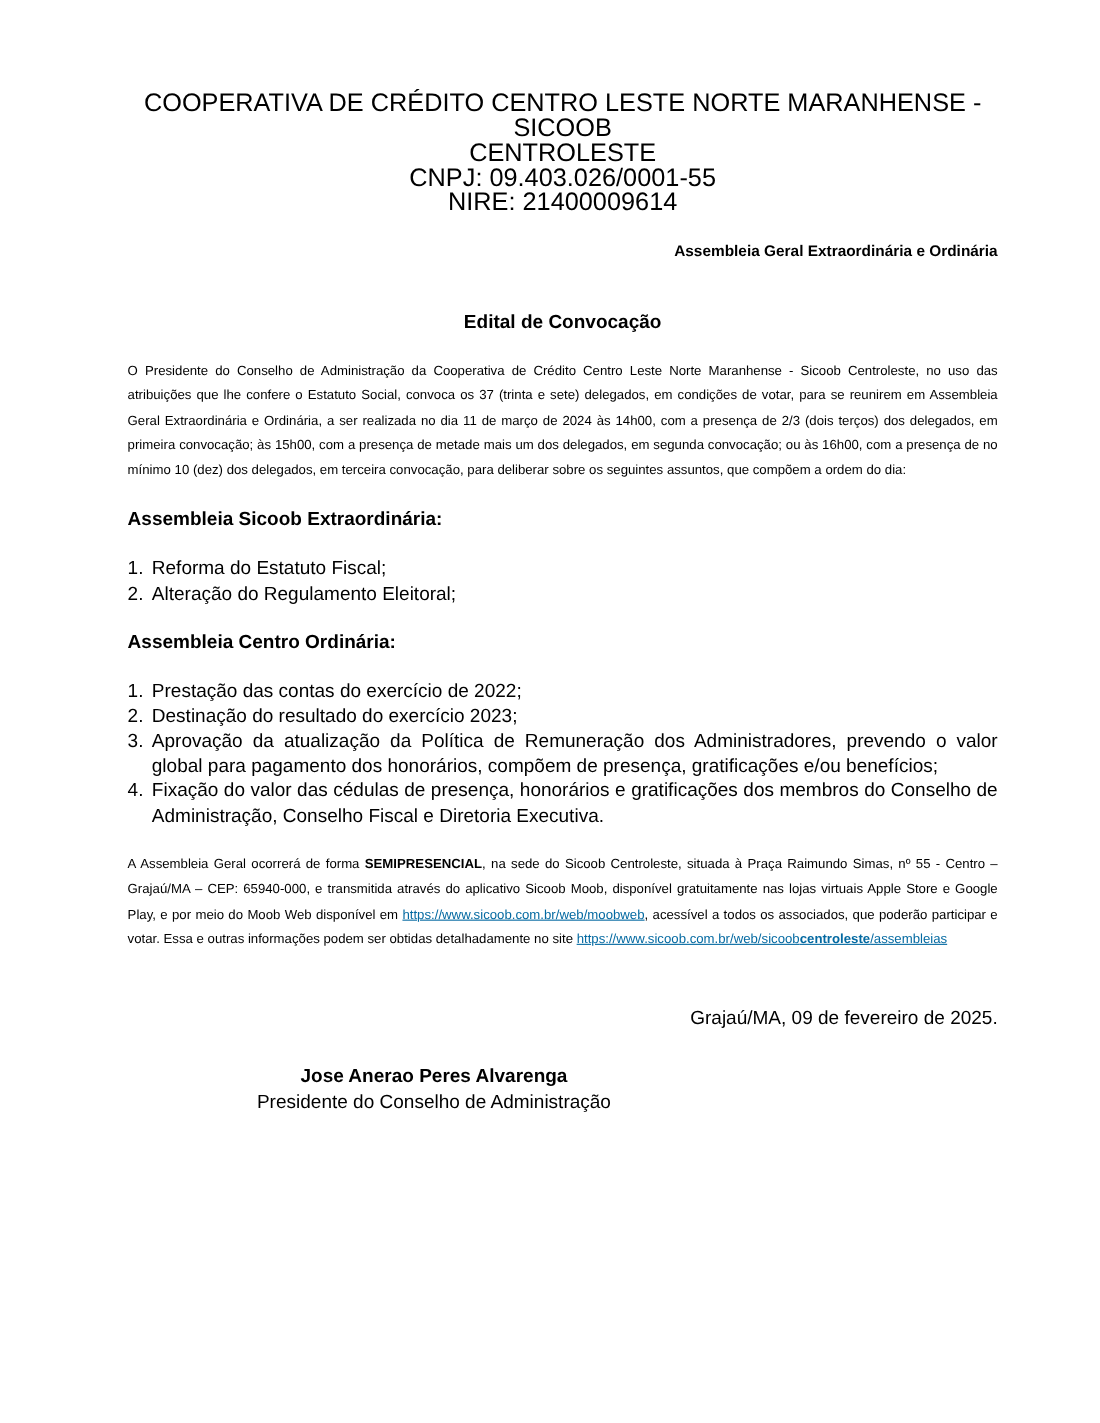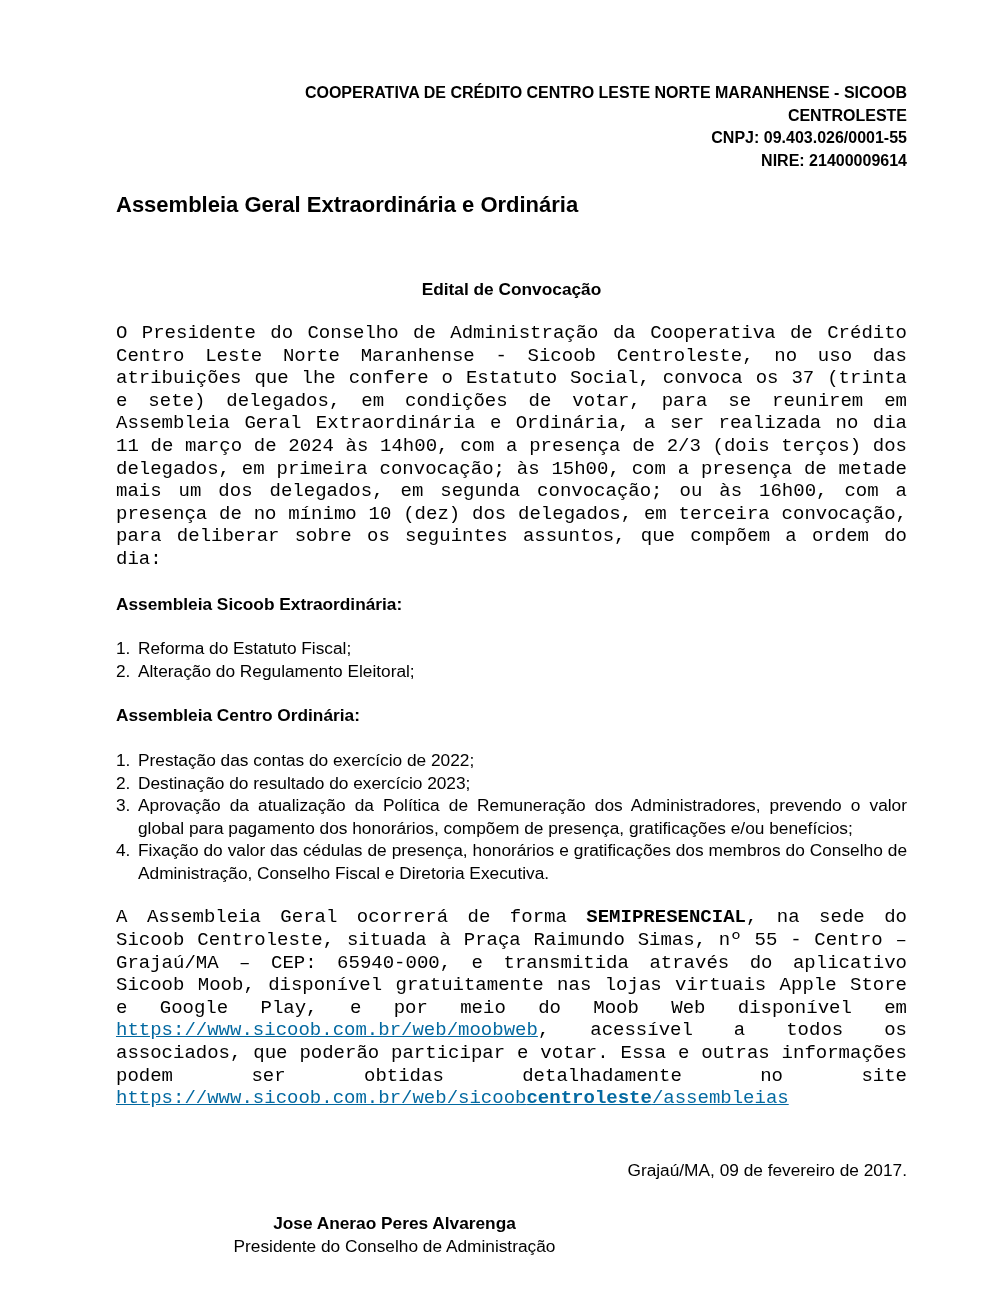--- a/index.html
+++ b/index.html
@@ -1,24 +1,24 @@
 <!DOCTYPE html>
 <html><head>
   <meta charset="utf-8">
   <style>
     html, body { margin: 0; padding: 0; background: #ffffff; }
     body {
       width: 1000px; height: 1294px; position: relative; overflow: hidden;
       font-family: "Liberation Sans", sans-serif; color: #000;
     }
     .page { position: absolute; left: 116px; top: 82px; width: 791px; }
-    .hdr { font-size: 16px; line-height: 22.5px; font-weight: bold; text-align: right; }
-    .subtitle { font-size: 22px; line-height: 22.5px; font-weight: bold; text-align: left; margin-top: 22px; }
-    .edital { font-size: 17.3px; line-height: 22.5px; font-weight: bold; text-align: center; margin-top: 61px; }
-    .para { font-size: 19px; line-height: 22.6px; text-align: justify; margin-top: 22px; font-family: Liberation Mono, monospace; }
+    .hdr { font-size: 23px; line-height: 22.5px; font-weight: normal; text-align: center; }
+    .subtitle { font-size: 14px; line-height: 22.5px; font-weight: bold; text-align: right; margin-top: 22px; }
+    .edital { font-size: 17.3px; line-height: 22.5px; font-weight: bold; text-align: center; margin-top: 42px; }
+    .para { font-size: 12px; line-height: 22.6px; text-align: justify; margin-top: 22px; }
     .section-h { font-size: 17.3px; line-height: 22.6px; font-weight: bold; margin-top: 22px; }
     ol { margin: 22px 0 0 0; padding: 0; list-style: none; }
     ol li { font-size: 17.3px; line-height: 22.6px; display: flex; text-align: justify; }
     ol li .num { width: 22px; flex: 0 0 22px; }
     ol li .txt { flex: 1; }
     a { color: #0369a1; text-decoration: underline; }
     .date { font-size: 17.3px; line-height: 22.6px; text-align: right; margin-top: 49px; }
     .sig { margin-top: 31px; margin-left: 0; width: 791px; text-align: center; }
     .sig-name { font-size: 17.3px; line-height: 22.6px; font-weight: bold; margin-left: -234px; }
     .sig-role { font-size: 17.3px; line-height: 22.6px; margin-left: -234px; }
@@ -66,20 +66,20 @@
       <span class="txt">Aprovação da atualização da Política de Remuneração dos Administradores, prevendo o valor global para pagamento dos honorários, compõem de presença, gratificações e/ou benefícios;</span>
     </li>
     <li>
       <span class="num">4.</span>
       <span class="txt">Fixação do valor das cédulas de presença, honorários e gratificações dos membros do Conselho de Administração, Conselho Fiscal e Diretoria Executiva.</span>
     </li>
   </ol>
 
   <p class="para" style="margin-bottom:0;"><span>A Assembleia Geral ocorrerá de forma </span><b>SEMIPRESENCIAL</b><span>, na sede do Sicoob Centroleste, situada à Praça Raimundo Simas, nº 55 - Centro – Grajaú/MA – CEP: 65940-000, e transmitida através do aplicativo Sicoob Moob, disponível gratuitamente nas lojas virtuais Apple Store e Google Play, e por meio do Moob Web disponível em </span><a>https://www.sicoob.com.br/web/moobweb</a><span>, acessível a todos os associados, que poderão participar e votar. Essa e outras informações podem ser obtidas detalhadamente no site </span><a><span>https://www.sicoob.com.br/web/sicoob</span><b>centroleste</b><span>/assembleias</span></a></p>
 
-  <div class="date">Grajaú/MA, 09 de fevereiro de 2017.</div>
+  <div class="date">Grajaú/MA, 09 de fevereiro de 2025.</div>
 
   <div class="sig">
     <div class="sig-name">Jose Anerao Peres Alvarenga</div>
     <div class="sig-role">Presidente do Conselho de Administração</div>
   </div>
 
 </div>
 
 </body></html>

